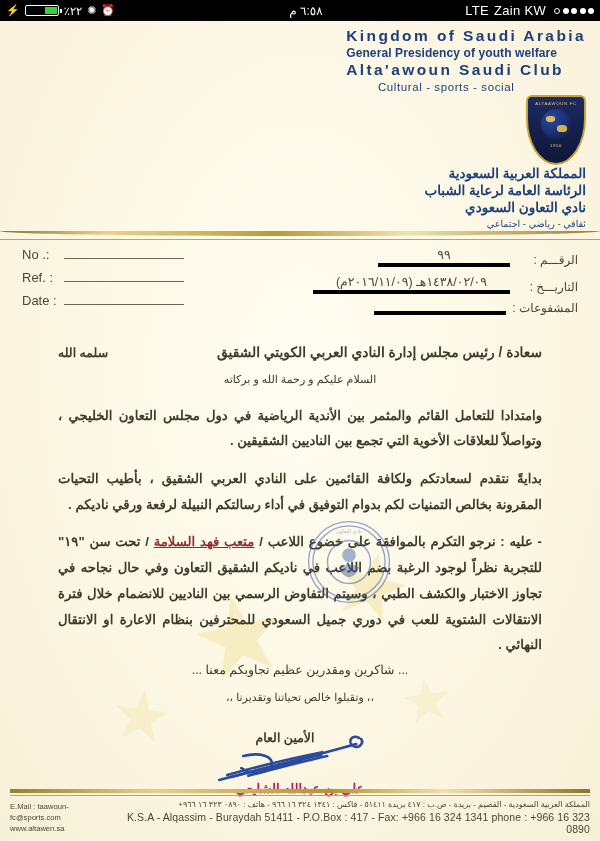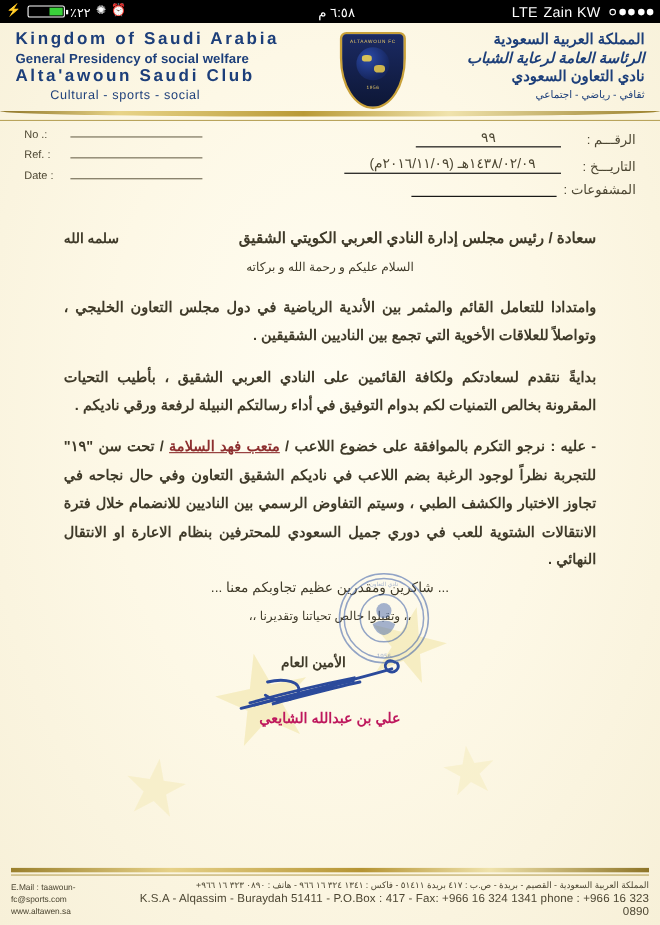--- a/index.html
+++ b/index.html
@@ -34,30 +34,30 @@
   }
   
   .wm{position:absolute;color:#f4eab6;opacity:.75;line-height:1;pointer-events:none;}
   .wm.s1{left:190px;top:560px;font-size:110px;transform:rotate(-12deg);}
   .wm.s2{left:330px;top:520px;font-size:90px;transform:rotate(14deg);}
   .wm.s3{left:110px;top:660px;font-size:70px;transform:rotate(8deg);opacity:.5;}
   .wm.s4{left:400px;top:650px;font-size:60px;transform:rotate(-8deg);opacity:.45;}
 
   
   .header{position:relative;display:flex;justify-content:space-between;
-          align-items:flex-start;padding:6px 14px 0 14px;}
+          align-items:flex-end;padding:6px 14px 0 14px;flex-direction:column;}
   .head-en{color:#1d3f7a;text-align:left;}
   .head-en .l1{font-size:15.5px;font-weight:700;letter-spacing:2.4px;}
   .head-en .l2{font-size:12px;font-weight:700;letter-spacing:.1px;margin-top:1px;}
   .head-en .l3{font-size:15.5px;font-weight:700;letter-spacing:2.4px;margin-top:1px;}
   .head-en .l4{font-size:11.5px;letter-spacing:.6px;margin-top:2px;text-align:center;
                padding-right:40px;}
   .head-ar{color:#1d3f7a;text-align:right;direction:rtl;}
   .head-ar .a1{font-size:13.5px;font-weight:700;letter-spacing:.5px;}
-  .head-ar .a2{font-size:13.5px;font-weight:700;letter-spacing:.5px;margin-top:1px;font-style:italic;}
+  .head-ar .a2{font-size:13.5px;font-weight:700;letter-spacing:.5px;margin-top:1px;}
   .head-ar .a3{font-size:13.5px;font-weight:700;letter-spacing:.5px;margin-top:1px;}
   .head-ar .a4{font-size:9.5px;margin-top:3px;letter-spacing:.4px;}
 
   
   .crest{width:60px;height:70px;position:relative;margin-top:2px;}
   .crest .shield{position:absolute;inset:0;background:linear-gradient(#1b2a63,#0d1736);
      border:2.5px solid #c9a13a;border-radius:6px 6px 30px 30px/6px 6px 46px 46px;
      box-sizing:border-box;display:flex;flex-direction:column;align-items:center;}
   .crest .top{font-size:4.3px;color:#e8c96a;letter-spacing:.7px;margin-top:4px;}
   .crest .globe{width:30px;height:30px;border-radius:50%;margin-top:3px;
@@ -72,28 +72,28 @@
   
   .rule-wrap{position:relative;margin-top:2px;}
   .gold-bar{height:5px;background:linear-gradient(90deg,#8d7427,#e8d489 18%,#b99a36 46%,#f0e3ad 68%,#9a802c);
             border-radius:2px;}
   .gold-bar.curve{border-radius:0 0 50% 50%/0 0 100% 100%;}
   .thin-line{height:1.2px;background:#b9a45c;margin-top:3px;}
 
   
   .refblock{position:relative;display:flex;justify-content:space-between;
             padding:7px 22px 0 22px;color:#4c4632;}
-  .ref-en .row{display:flex;align-items:flex-end;margin-bottom:8px;font-size:10px;}
+  .ref-en .row{display:flex;align-items:flex-end;margin-bottom:8px;font-size:13px;}
   .ref-en .lab{width:42px;}
   .ref-en .line{width:120px;border-bottom:1px solid #6e6750;margin-bottom:3px;}
   .ref-ar{direction:rtl;text-align:right;font-size:12px;}
   .ref-ar .row{display:flex;align-items:flex-end;justify-content:flex-start;
                margin-bottom:7px;gap:6px;}
   .ref-ar .lab{min-width:62px;letter-spacing:2px;}
-  .ref-ar .val{border-bottom:1px solid #000000;min-width:120px;text-align:center;
+  .ref-ar .val{border-bottom:4px solid #000000;min-width:120px;text-align:center;
                padding:0 6px 1px 6px;font-size:12.5px;}
   .ref-ar .val.wide{min-width:185px;}
 
   
   .body{position:relative;direction:rtl;color:#3f3a29;padding:18px 58px 0 58px;
         font-size:13.2px;line-height:1.95;text-align:justify;font-weight:700;}
   .to-row{display:flex;justify-content:space-between;align-items:baseline;font-size:13.8px;}
   .to-row .left{font-size:12.5px;}
   .greet{text-align:center;font-size:11px;font-weight:400;margin-top:2px;}
   .para{margin-top:12px;}
@@ -156,21 +156,21 @@
 
     <span class="wm s1">★</span>
     <span class="wm s2">★</span>
     <span class="wm s3">★</span>
     <span class="wm s4">★</span>
 
     <div class="header">
 
       <div class="head-en">
         <div class="l1">Kingdom of Saudi Arabia</div>
-        <div class="l2">General Presidency of social welfare</div>
+        <div class="l2">General Presidency of youth welfare</div>
         <div class="l3">Alta'awoun Saudi Club</div>
         <div class="l4">Cultural - sports - social</div>
       </div>
 
       <div class="crest">
         <div class="shield">
           <div class="top">ALTAAWOUN FC</div>
           <div class="globe"></div>
           <div class="yr">1956</div>
         </div>

